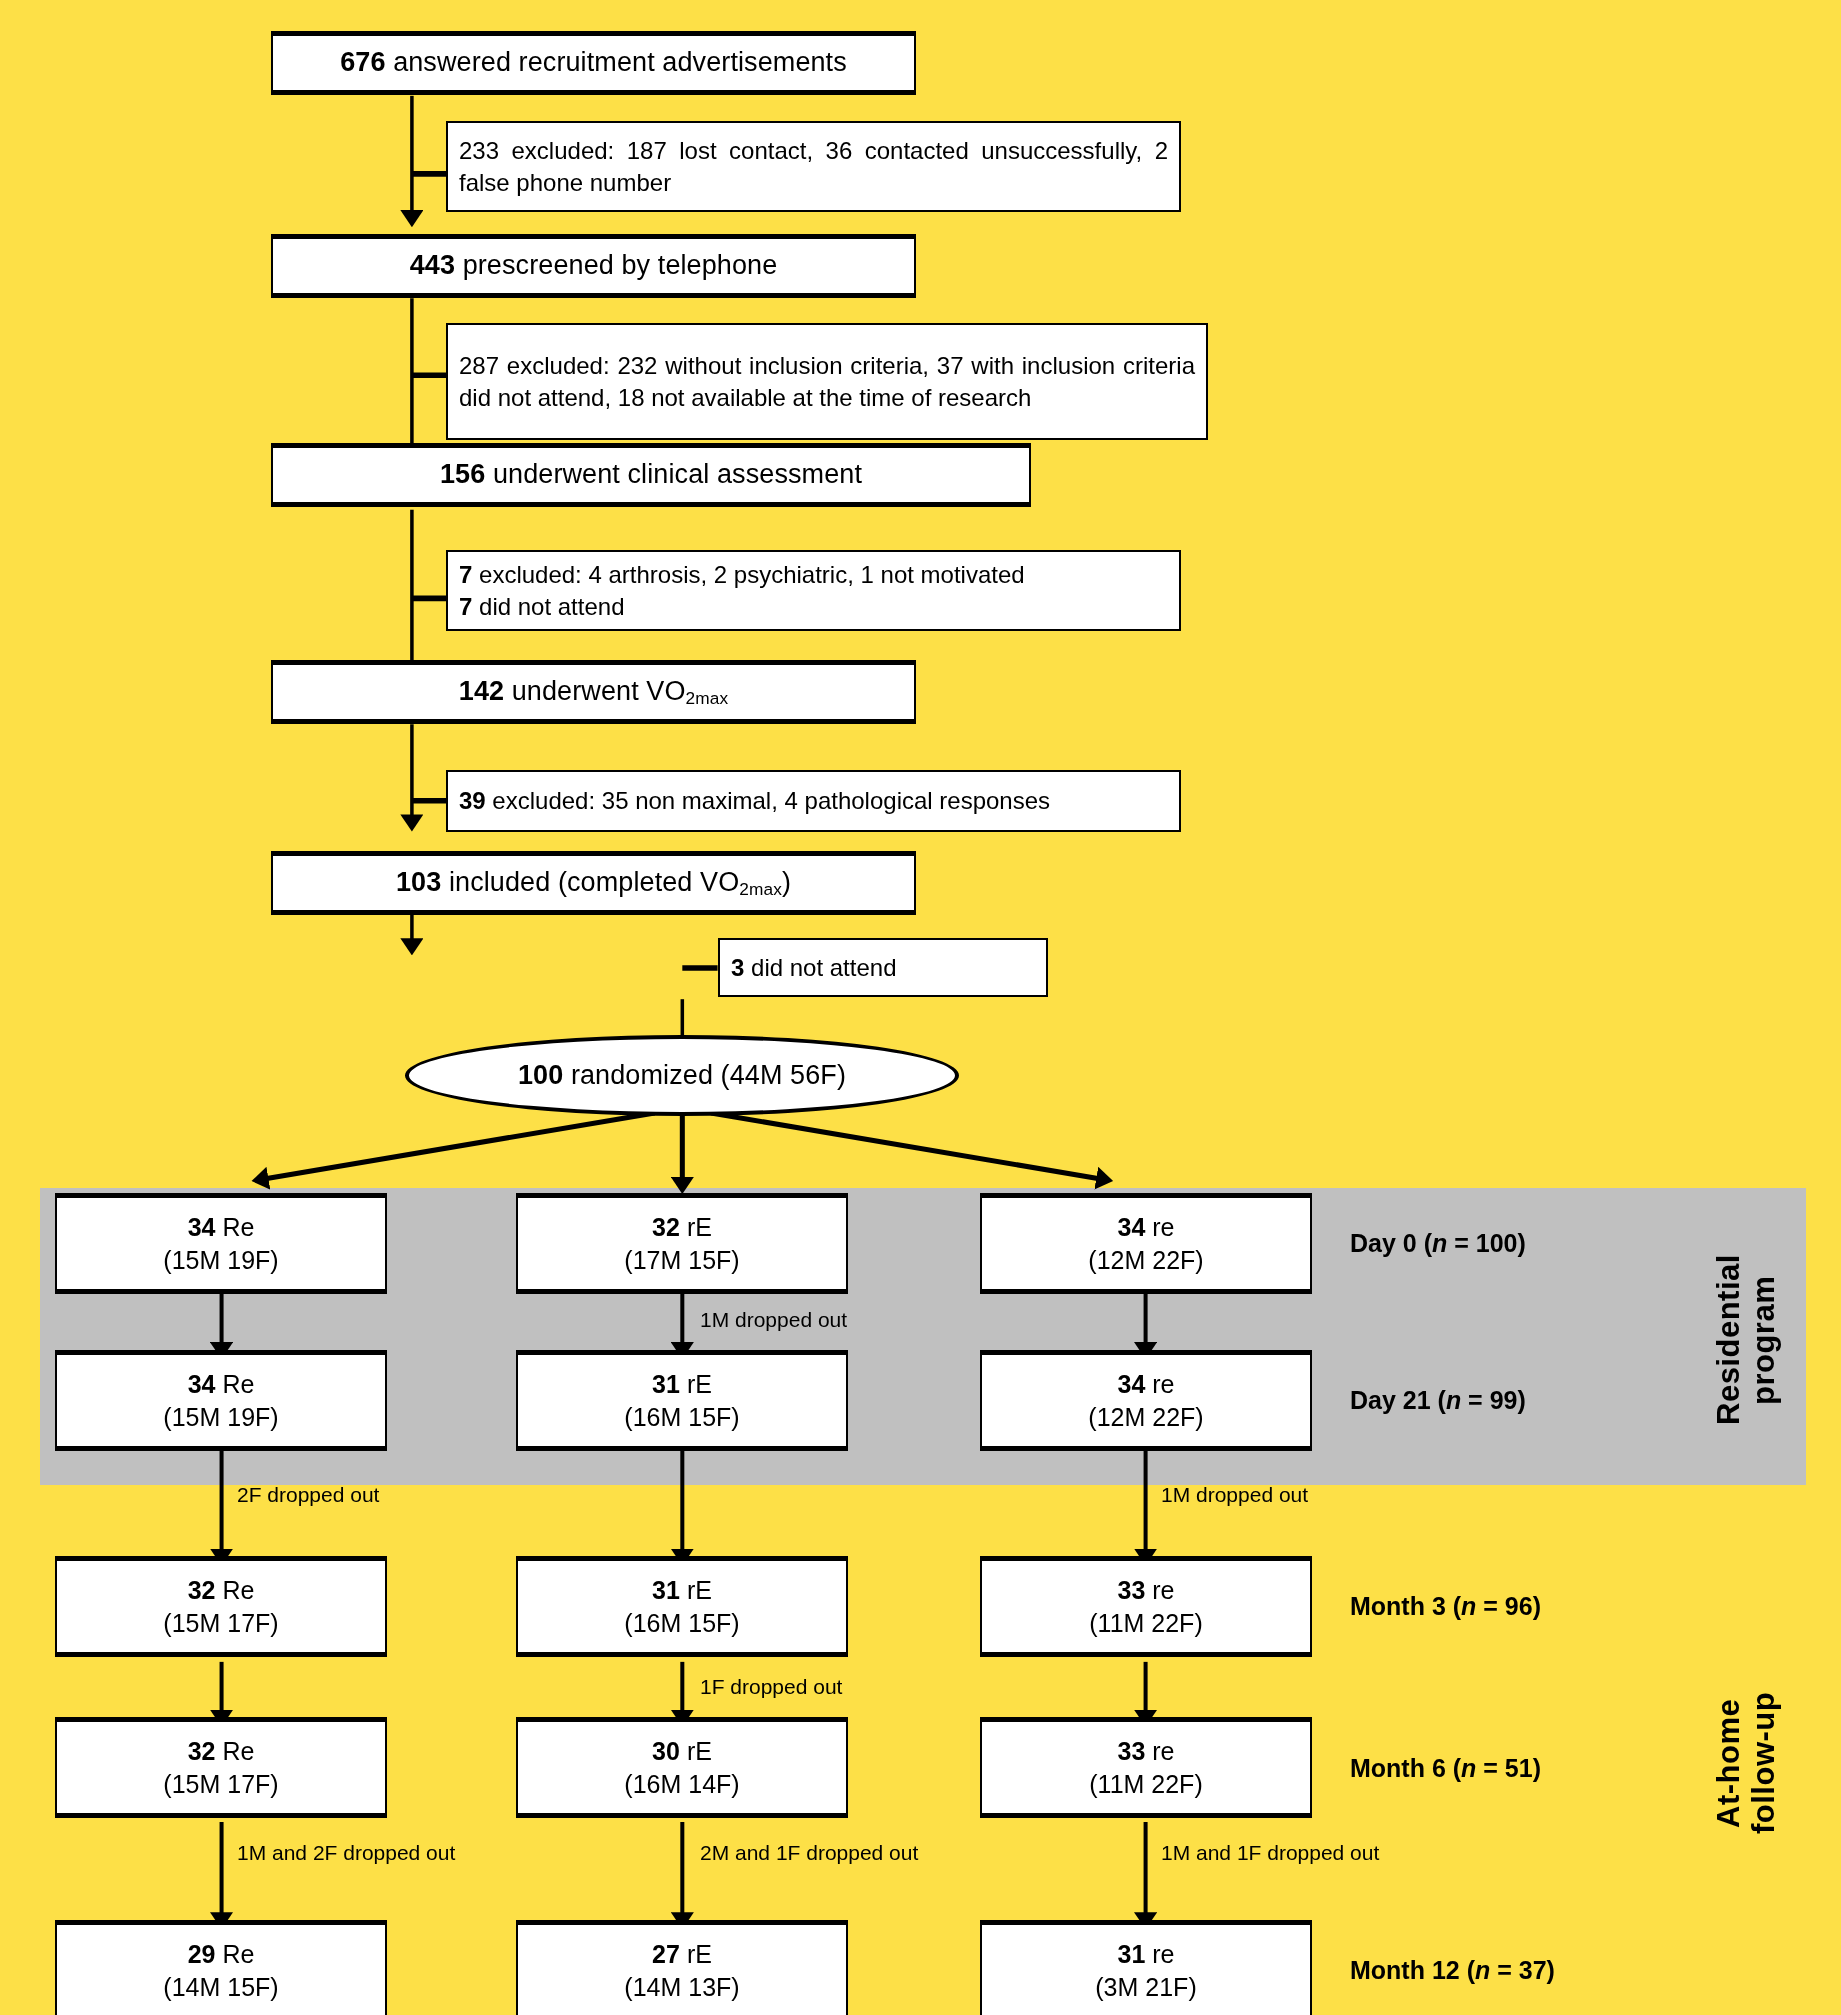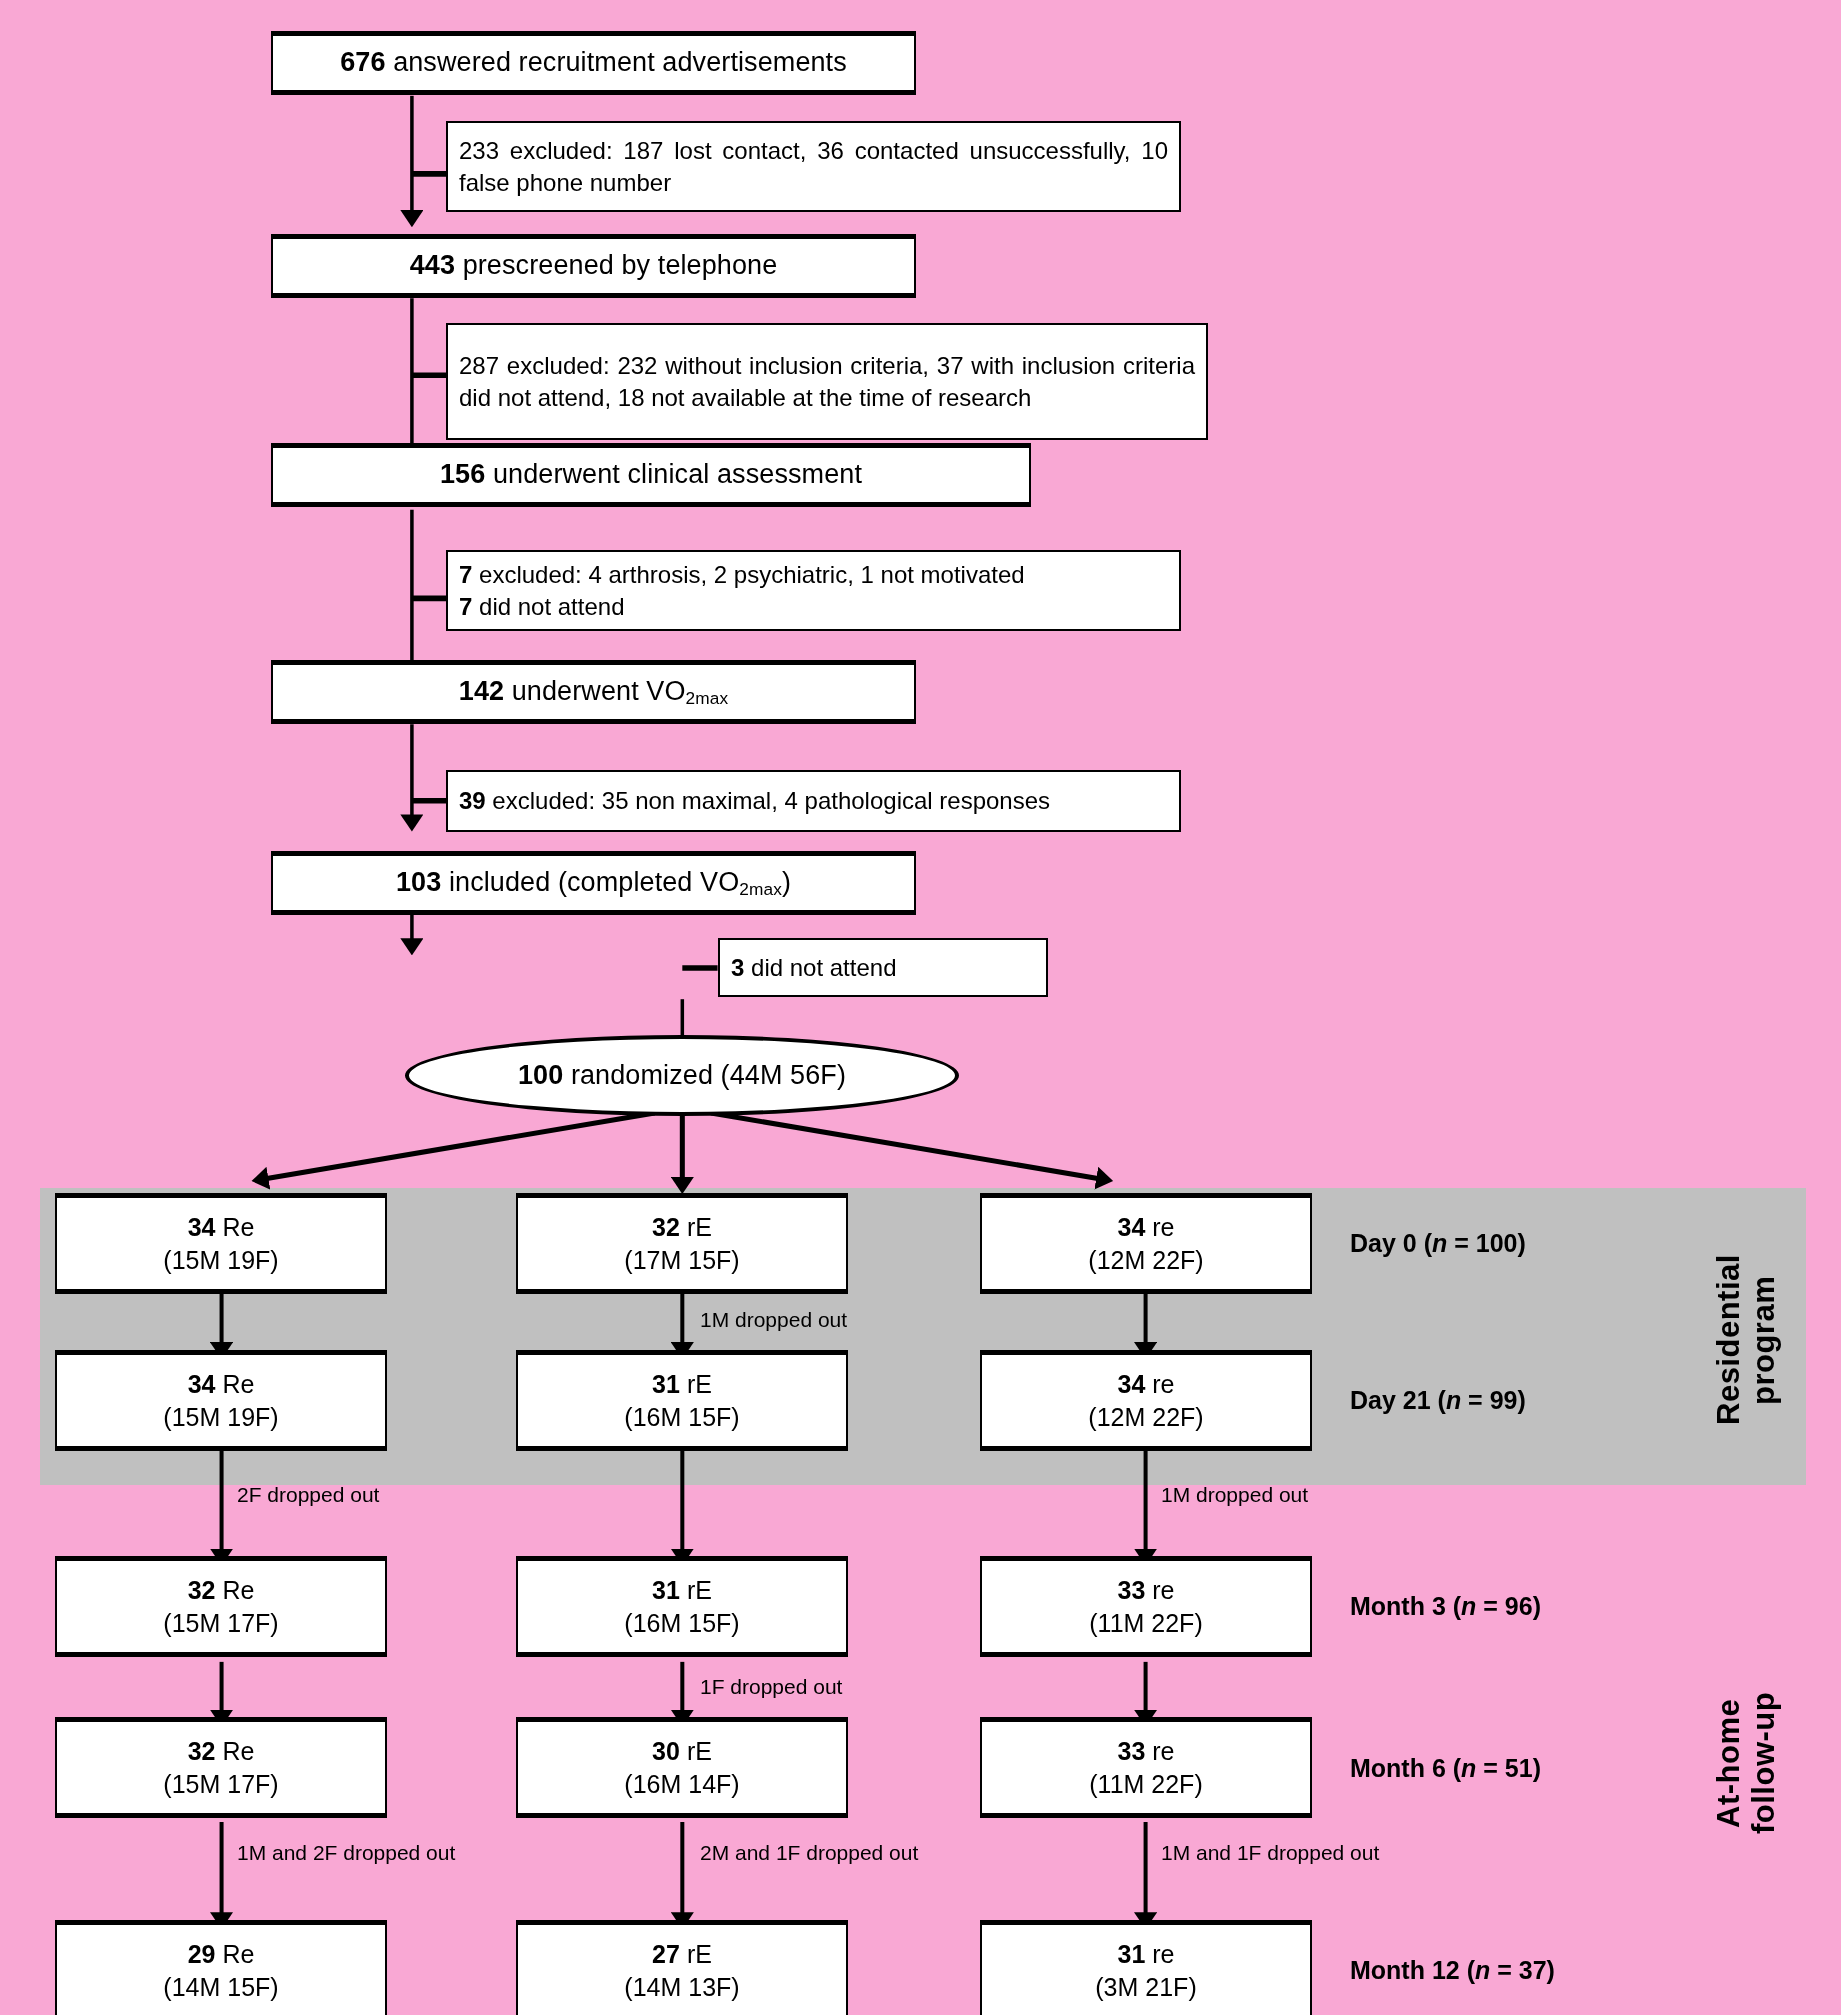--- a/index.html
+++ b/index.html
@@ -4,21 +4,21 @@
 <style>
   html, body {
     margin: 0;
     padding: 0;
     background: #ffffff;
   }
   #page {
     position: relative;
     width: 1841px;
     height: 2015px;
-    background: #f9a8d4;
+    background: #fde047;
     font-family: "Liberation Sans", sans-serif;
     color: #000000;
     overflow: hidden;
   }
   .gray-band {
     position: absolute;
     background: #c0c0c0;
   }
   .box {
     position: absolute;
@@ -165,21 +165,21 @@
   </svg>
 
   <div class="box" style="left:271px; top:31px; width:645px; height:64px;">
     <div class="box-inner center t-main">
       <b>676</b><span> answered recruitment advertisements</span>
     </div>
   </div>
 
   <div class="box thin" style="left:446px; top:121px; width:735px; height:91px;">
     <div class="box-inner just t-excl">
-      <span>233</span><span> excluded: 187 lost contact, 36 contacted unsuccessfully, 10 false phone number</span>
+      <span>233</span><span> excluded: 187 lost contact, 36 contacted unsuccessfully, 2 false phone number</span>
     </div>
   </div>
 
   <div class="box" style="left:271px; top:234px; width:645px; height:64px;">
     <div class="box-inner center t-main">
       <b>443</b><span> prescreened by telephone</span>
     </div>
   </div>
 
   <div class="box thin" style="left:446px; top:323px; width:762px; height:117px;">

